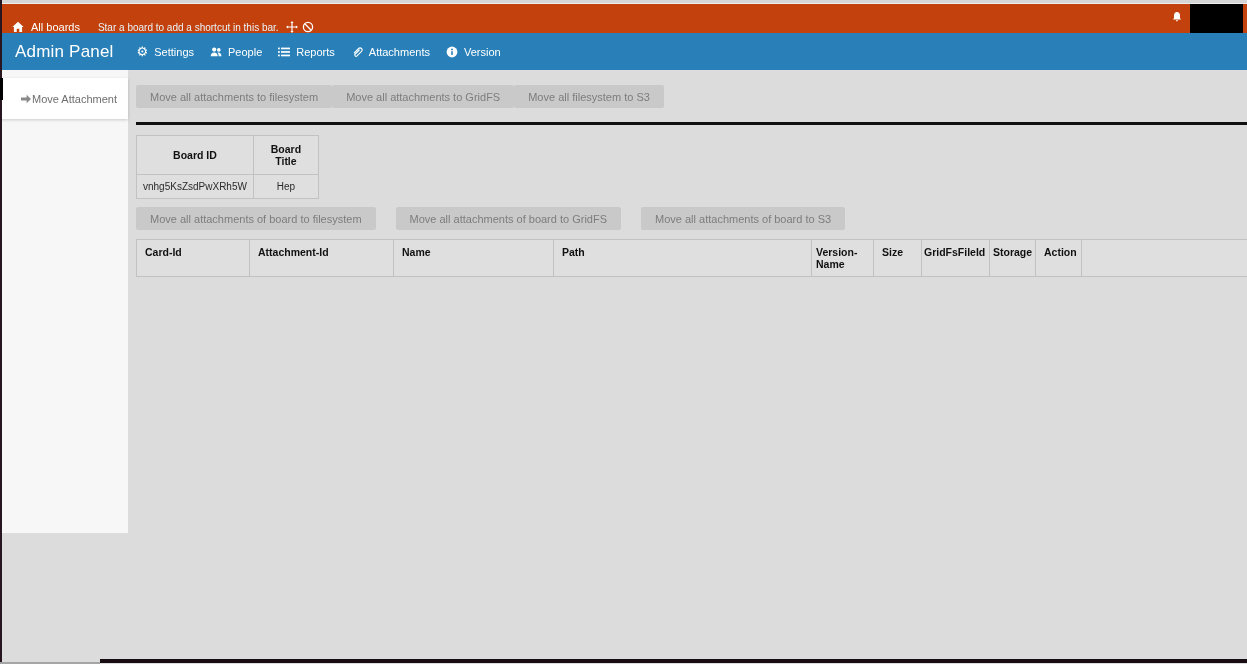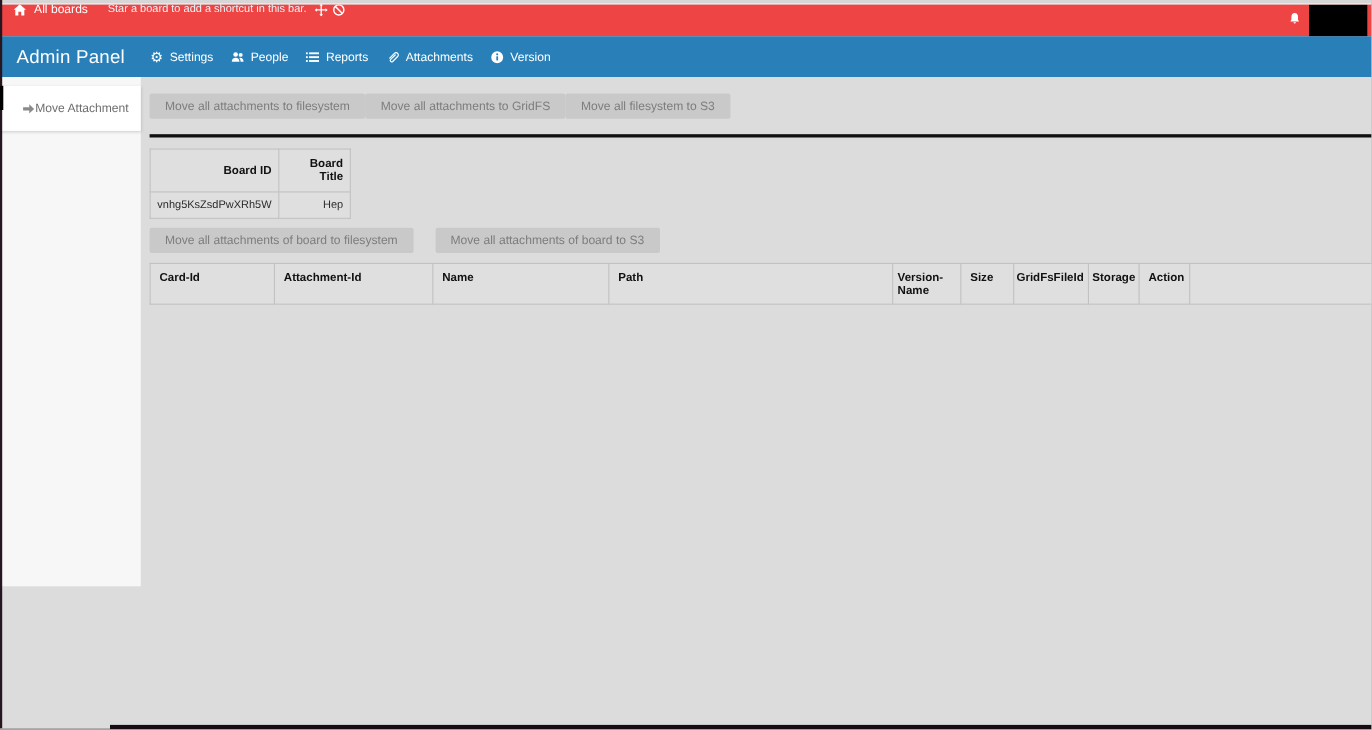--- a/index.html
+++ b/index.html
@@ -7,22 +7,22 @@
     background:#dcdcdc;font-family:"Liberation Sans",sans-serif;-webkit-font-smoothing:antialiased;}
 
   
   .top-edge{position:absolute;top:0;left:0;right:0;height:3px;background:#d6d6d6;border-bottom:1px solid #eee;z-index:40;}
   .left-edge{position:absolute;top:0;left:0;width:2px;height:664px;background:#27161f;z-index:45;}
   .left-notch{position:absolute;top:78px;left:0;width:3px;height:22px;background:#000;z-index:46;}
   .bottom-dark{position:absolute;left:100px;right:0;bottom:1px;height:4px;background:#170c12;z-index:45;}
   .bottom-gray{position:absolute;left:0;bottom:0;width:100px;height:2px;background:#a5a5a5;z-index:45;}
 
   
-  .topbar{position:absolute;top:3px;left:0;right:0;height:30px;background:#ef4444;
-    display:flex;align-items:flex-start;color:#fff;z-index:10;}
+  .topbar{position:absolute;top:3px;left:0;right:0;height:30px;background:#c2410c;
+    display:flex;align-items:flex-end;color:#fff;z-index:10;}
   .tb-allboards{display:flex;align-items:center;gap:7px;margin-left:12px;font-size:11px;cursor:pointer;}
   .tb-star{margin-left:18px;font-size:10px;color:#eaf2f8;}
   .tb-ico{display:inline-flex;margin-left:7px;cursor:pointer;}
   .tb-right-bell{position:absolute;right:64px;top:8px;cursor:pointer;}
   .user-redact{position:absolute;right:4px;top:1px;width:53px;height:29px;background:#000;cursor:pointer;}
   svg{display:block;}
   .i12 svg{width:12px;height:12px;fill:currentColor;}
 
   
   .navbar{position:absolute;top:33px;left:0;right:0;height:37px;background:#2980b9;
@@ -45,21 +45,21 @@
   .btn-row.first{margin-top:15px;}
   .btn-row.board{margin-top:8px;gap:20px;}
   .action-btn{height:23px;padding:0 14px;border:none;border-radius:2px;background:#c9c9c9;
     color:#7d7d7d;font-size:11px;font-family:inherit;cursor:pointer;white-space:nowrap;}
 
   hr.dark-hr{border:none;border-top:3px solid #101010;margin:14px 0 0 0;}
 
   
   table{border-collapse:collapse;}
   .board-table{margin-top:10px;font-size:10px;color:#2b2b2b;}
-  .board-table th,.board-table td{border:1px solid #c2c2c2;text-align:right;background:#dfdfdf;}
+  .board-table th,.board-table td{border:1px solid #c2c2c2;text-align:center;background:#dfdfdf;}
   .board-table th{font-size:10.5px;font-weight:bold;color:#111;padding:7px 6px;}
   .board-table td{padding:6px 6px;margin-left:36px;}
   .bt-c1{width:102px;} .bt-c2{width:52px;}
 
   
   .att-table{margin-top:9px;table-layout:fixed;width:1111px;font-size:10px;color:#2b2b2b;}
   .att-table th,.att-table td{border:1px solid #c2c2c2;text-align:left;vertical-align:top;background:#dfdfdf;overflow:hidden;}
   .att-table th{font-size:10.5px;font-weight:bold;color:#111;padding:6px 8px;height:24px;}
   .att-table th:nth-child(5){padding:6px 4px;}
   .att-table th:nth-child(7){padding:6px 2px;}
@@ -184,20 +184,21 @@
         <tbody>
           <tr>
             <td>vnhg5KsZsdPwXRh5W</td>
             <td>Hep</td>
           </tr>
         </tbody>
       </table>
 
       <div class="btn-row board" id="board-actions">
           <button class="action-btn">Move all attachments of board to filesystem</button>
+          <button class="action-btn">Move all attachments of board to GridFS</button>
           <button class="action-btn">Move all attachments of board to S3</button>
         </div>
 
       <table class="att-table">
         <colgroup id="att-cols">
             <col style="width: 113px;">
             <col style="width: 144px;">
             <col style="width: 160px;">
             <col style="width: 258px;">
             <col style="width: 62px;">

